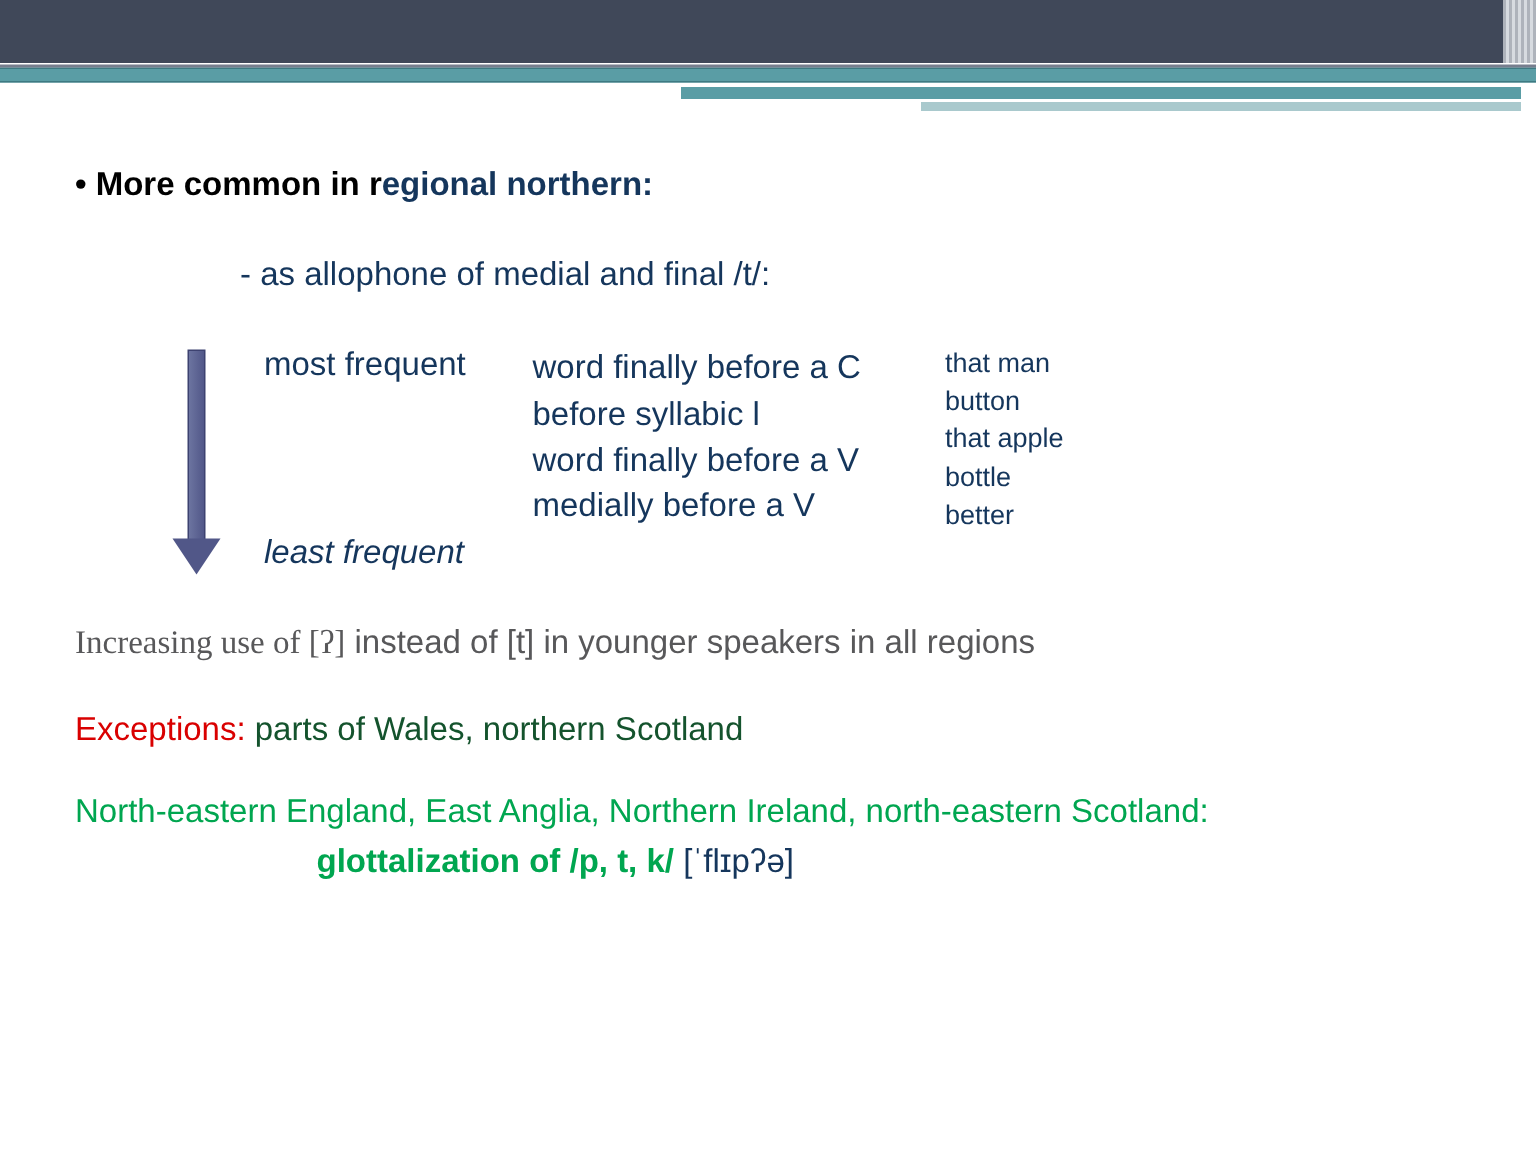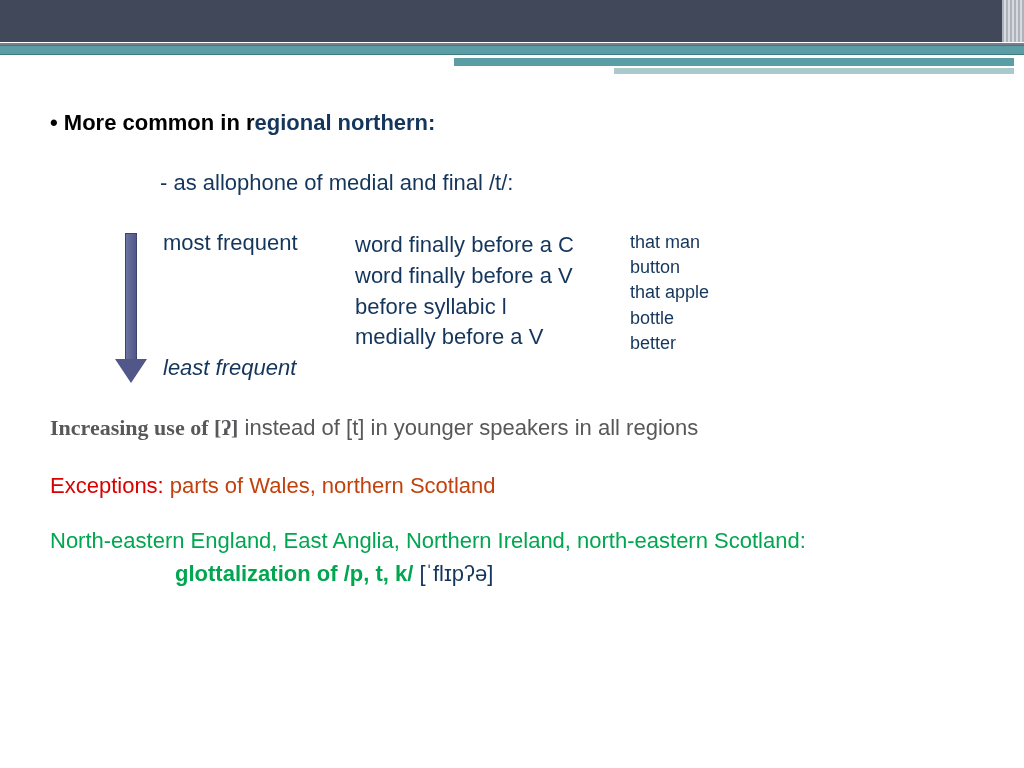--- a/index.html
+++ b/index.html
@@ -77,21 +77,21 @@
   font-size: 22px;
   color: #15365c;
 }
 .table-wrap {
   position: absolute;
   left: 110px;
   top: 120px;
 }
 .freq-col {
   position: absolute;
-  left: 3px;
+  left: 16px;
   top: 0;
   width: 190px;
   font-size: 22px;
   color: #15365c;
 }
 .desc-col {
   position: absolute;
   left: 195px;
   top: 0;
   width: 270px;
@@ -134,43 +134,43 @@
   border-right: 16px solid transparent;
   border-top: 24px solid #515788;
 }
 .para-increasing {
   position: absolute;
   left: 0;
   top: 305px;
   font-size: 22px;
   color: #58585a;
 }
-.bold-serif { font-weight: bold; font-family: Georgia, 'Times New Roman', serif; }
+.bold-serif { font-weight: normal; font-family: Georgia, 'Times New Roman', serif; }
 .para-exceptions {
   position: absolute;
   left: 0;
   top: 363px;
   font-size: 22px;
 }
 .red { color: #d90000; }
-.green { color: #c2410c; }
+.green { color: #14532d; }
 .para-ne {
   position: absolute;
   left: 0;
   top: 418px;
   font-size: 22px;
   color: #00a650;
 }
 .glottal-line {
   position: absolute;
   left: 125px;
   top: 451px;
   font-size: 22px;
 }
-.green-bold { color: #00a650; font-weight: bold; }
+.green-bold { color: #00a650; font-weight: bold; margin-left: 36px; }
 .ipa { color: #15365c; font-family: Arial, sans-serif; }
 .least { position: absolute; top: 125px; font-style: italic; }
 </style>
 </head>
 <body>
 
 <div class="top-bar">
   <div class="edge-pattern"></div>
 </div>
 <div class="teal-strip"></div>
@@ -190,22 +190,22 @@
     <div class="arrow-head"></div>
   </div>
 
   <div class="table-wrap">
     <div class="freq-col">
       <div>most frequent</div>
       <div class="least">least frequent</div>
     </div>
     <div class="desc-col">
       <div>word finally before a C</div>
+      <div>before syllabic  l</div>
       <div>word finally before a V</div>
-      <div>before syllabic  l</div>
       <div>medially before a V</div>
     </div>
     <div class="ex-col">
       <div>that man</div>
       <div>button</div>
       <div>that apple</div>
       <div>bottle</div>
       <div>better</div>
     </div>
   </div>

